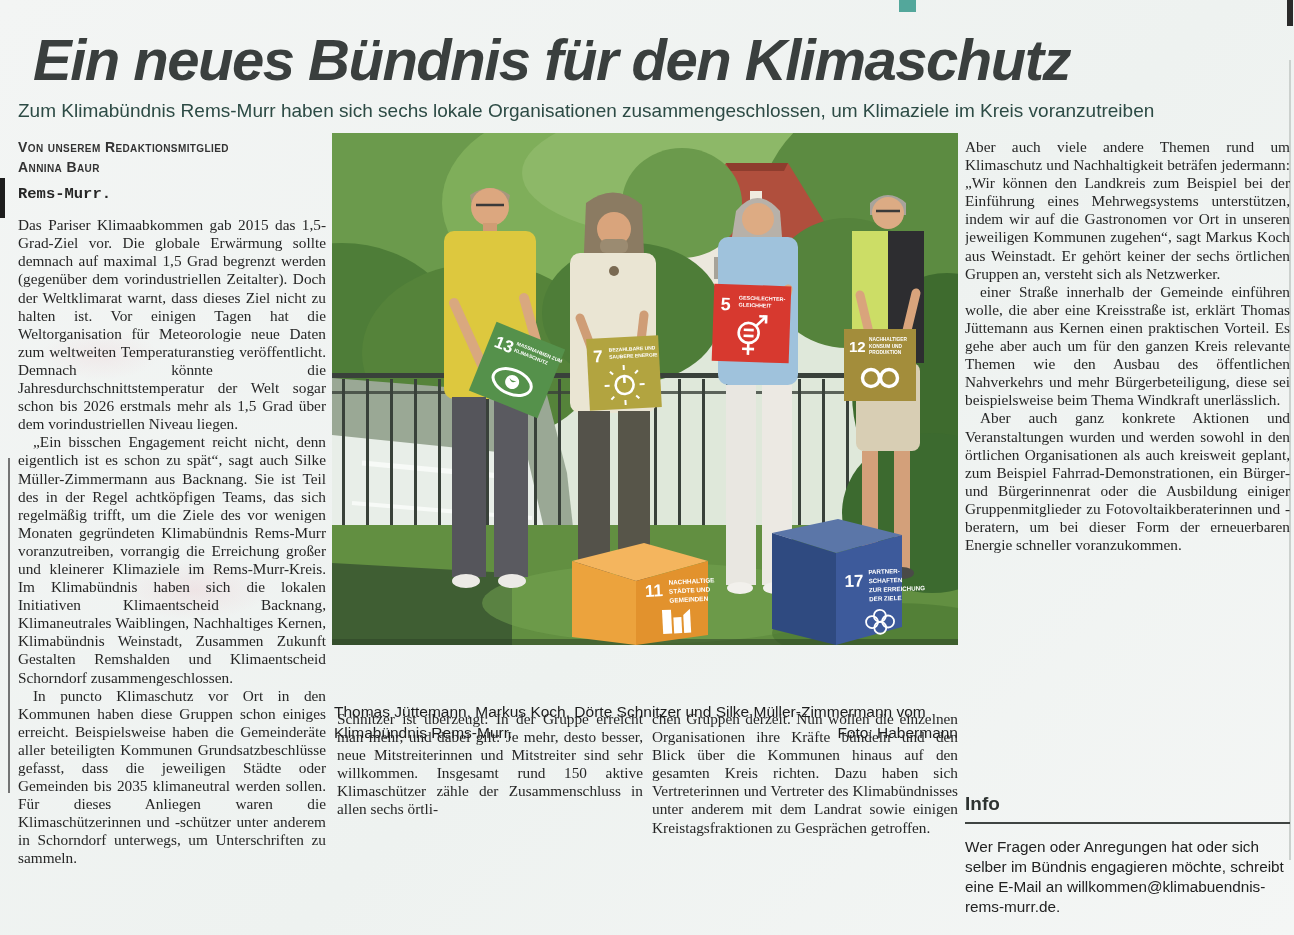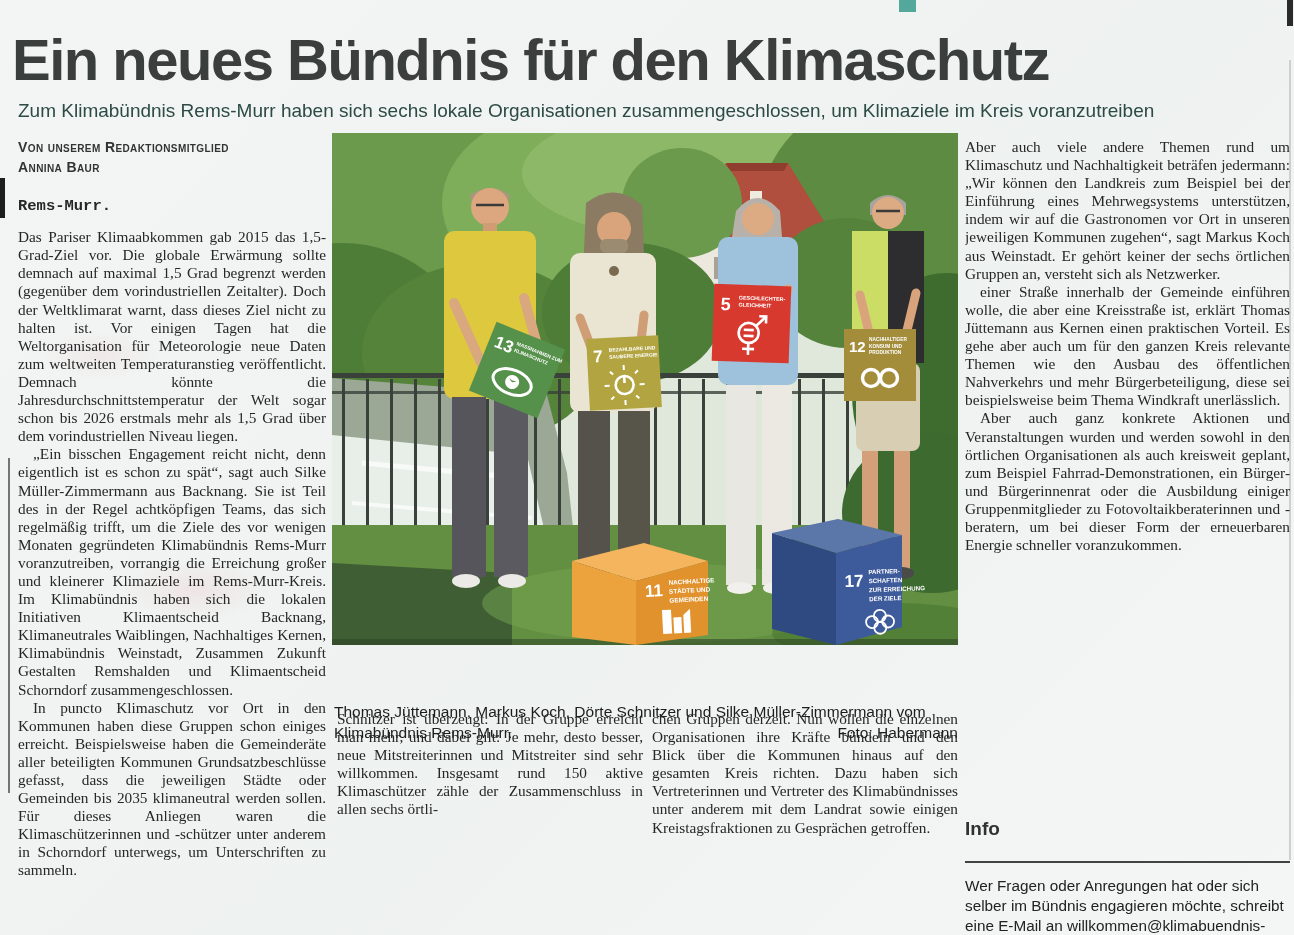--- a/index.html
+++ b/index.html
@@ -4,58 +4,58 @@
 <style>
   * { margin:0; padding:0; box-sizing:border-box; }
   html,body { background:#e8eae8; }
   .page {
     position:relative; width:1294px; height:935px; overflow:hidden;
     background:linear-gradient(135deg,#f3f5f4 0%, #eef2f0 55%, #f4f6f5 100%);
     font-family:"Liberation Serif", serif; color:#262626;
   }
   
   .headline {
-    position:absolute; left:12px; top:26px; width:1180px;
+    position:absolute; left:33px; top:26px; width:1180px;
     font-family:"Liberation Sans", sans-serif; font-weight:bold;
-    font-size:58px; letter-spacing:-1.5px; color:#3a3f3e; white-space:nowrap;
+    font-size:58px; letter-spacing:-1.5px; color:#3a3f3e; white-space:nowrap;font-style:italic;
   }
   .subhead {
     position:absolute; left:18px; top:100px; width:1270px;
     font-family:"Liberation Sans", sans-serif; font-size:19px; color:#2d4b45;
   }
   
   .col { position:absolute; }
   .col p {
     font-size:15.3px; line-height:18.1px; text-align:justify;
     hyphens:auto; -webkit-hyphens:auto;
   }
   .col p + p { text-indent:15px; }
   .col1 { left:18px;  top:138px; width:308px; height:797px; overflow:hidden; }
   .col2 { left:337px; top:710px; width:306px; height:225px; overflow:hidden; }
   .col3 { left:652px; top:710px; width:306px; height:225px; overflow:hidden; }
   .col4 { left:965px; top:138px; width:325px; height:655px; overflow:hidden; }
   .byline {
     font-family:"Liberation Sans", sans-serif; font-variant:small-caps;
     font-weight:bold; font-size:14px; letter-spacing:.4px; line-height:1.4;
-    color:#333; margin-bottom:20px;
+    color:#333; margin-bottom:8px;
   }
   .dateline { font-weight:bold; font-size:15.5px; margin-bottom:13px;font-family:Liberation Mono, monospace; }
   
   .photo { position:absolute; left:332px; top:133px; width:626px; height:512px; background:#cfd8c8; }
   .caption {
     position:absolute; left:334px; top:653px; width:624px; height:46px;
     font-family:"Liberation Sans", sans-serif; font-size:15.5px; line-height:21px; color:#1c1c1c;margin-top:48px;
   }
   .caption .cap-text { display:block; width:100%; }
   .caption .credit { position:absolute; right:0; top:21px; }
   
   .infobox { position:absolute; left:965px; top:793px; width:325px; font-family:"Liberation Sans", sans-serif; }
   .infobox h2 {
     font-size:19px; font-weight:bold; color:#2e3331;
-    border-bottom:2.5px solid #3f4442; padding-bottom:21px; margin-bottom:13px;margin-top:25px;
+    border-bottom:2.5px solid #3f4442; padding-bottom:7px; margin-bottom:13px;
   }
   .infobox p { font-size:15.3px; line-height:20px; color:#222; }
   
   .art { position:absolute; }
   .tick-left   { left:0; top:178px; width:5px; height:40px; background:#1d1d1d; }
   .vline-left  { left:8px; top:458px; width:2px; height:335px; background:#4a4a4a; opacity:.75; }
   .vline-right { left:1289px; top:60px; width:2px; height:800px; background:#ccd1ce; }
   .tick-right  { left:1287px; top:0; width:6px; height:26px; background:#2a2a2a; }
   .teal-mark   { left:899px; top:0; width:17px; height:12px; background:#53a79b; }
   .smudge1 { left:120px; top:560px; width:150px; height:60px;

